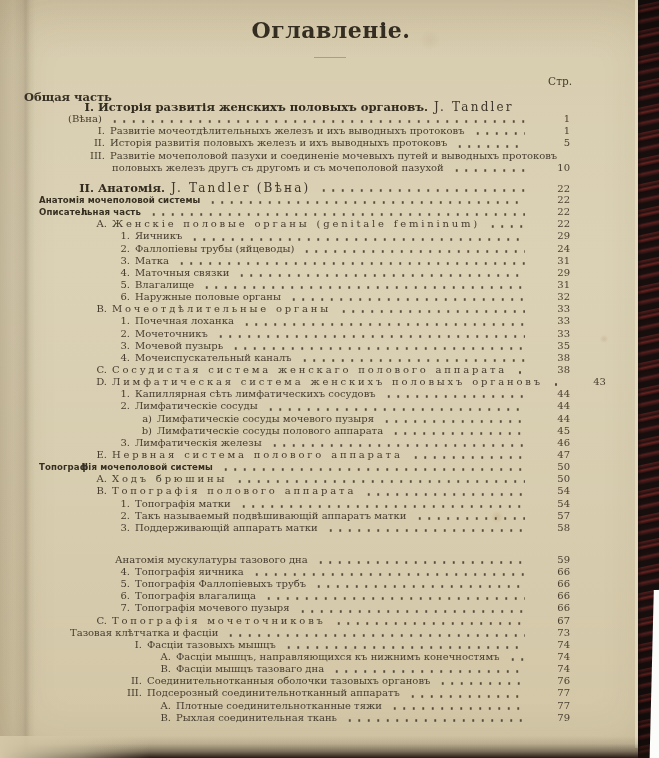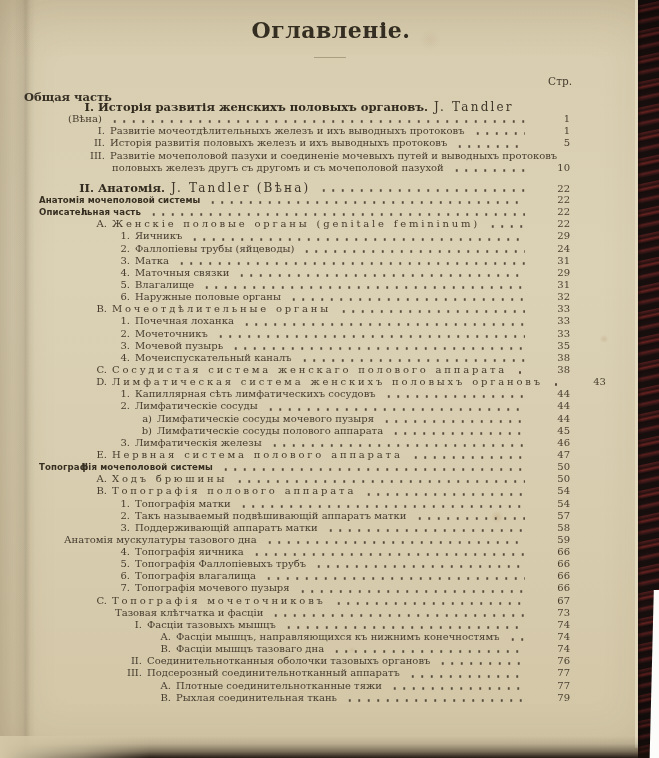--- a/index.html
+++ b/index.html
@@ -64,22 +64,22 @@
 
   
   .lvl-part    {padding-left:98px;}  .lvl-part .num    {width:94px;}
   .lvl-partcont{padding-left:68px;}
   .lvl-sub     {padding-left:110px;} .lvl-sub .num     {width:105px;}
   .lvl-subcont {padding-left:112px;}
   .lvl-plain   {padding-left:39px;}  .lvl-plain .num   {width:88px;}
   .lvl-letter  {padding-left:112px;} .lvl-letter .num  {width:107px;}
   .lvl-num     {padding-left:135px;} .lvl-num .num     {width:130px;}
   .lvl-alpha   {padding-left:157px;} .lvl-alpha .num   {width:152px;}
-  .lvl-note    {padding-left:64px;}
-  .lvl-taz     {padding-left:115px;}
+  .lvl-note    {padding-left:115px;margin-top:20px;}
+  .lvl-taz     {padding-left:70px;}
   .lvl-fasc1   {padding-left:147px;} .lvl-fasc1 .num   {width:142px;}
   .lvl-fasc2   {padding-left:176px;} .lvl-fasc2 .num   {width:171px;}
   .lvl-part:not(:first-child){margin-top:8px;}
 
   
   .st-part .txt, .st-part .num{font-weight:bold;font-size:11.5px;color:#322b1f;}
   .st-part .txt2{font-size:12px;letter-spacing:2.2px;color:#3e362a;}
   .st-semibold .txt, .st-semibold .num{
     font-family:"DejaVu Sans","DejaVu Serif",sans-serif;font-weight:bold;font-size:8.6px;
     letter-spacing:0.1px;color:#362f22;}

